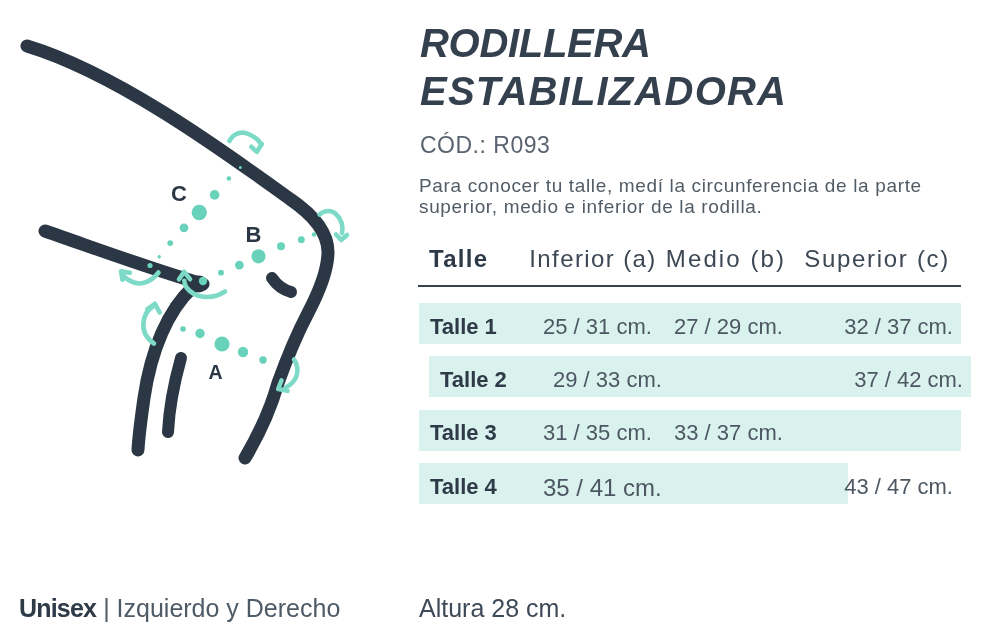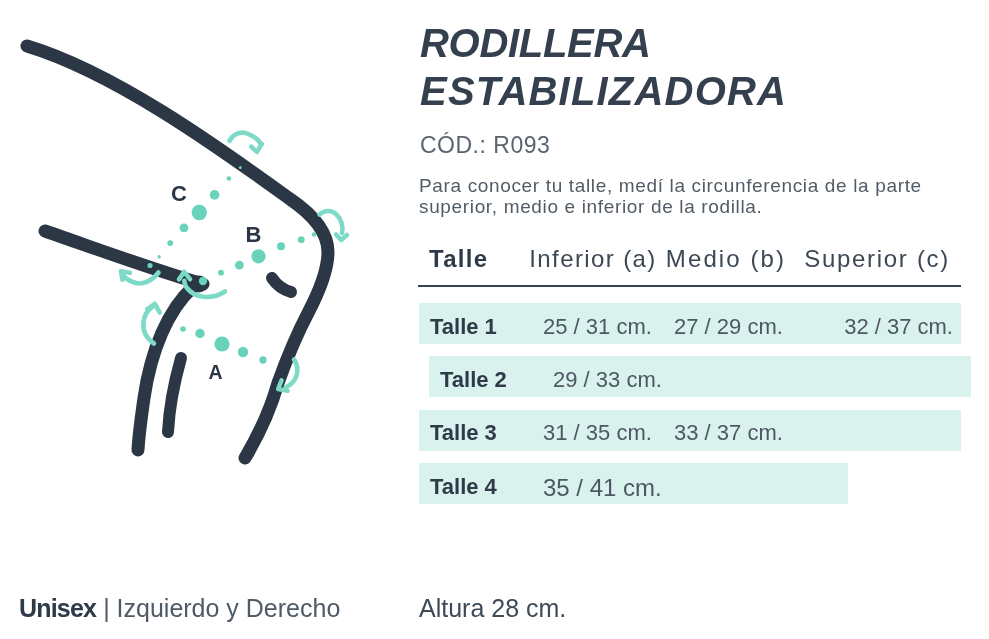--- a/index.html
+++ b/index.html
@@ -108,28 +108,30 @@
 <div class="abs" style="left:419px;top:303px;width:542px;height:41px;background:#daf2ed;">
   <span class="abs" style="left:11px;top:10.5px;font-size:22px;font-weight:bold;color:#2e3a48;">Talle 1</span>
   <span class="abs" style="left:124px;top:10.5px;width:104px;text-align:center;font-size:22px;white-space:nowrap;color:#4d5763;">25 / 31 cm.</span>
   <span class="abs" style="left:255px;top:10.5px;width:106px;text-align:center;font-size:22px;white-space:nowrap;color:#4d5763;">27 / 29 cm.</span>
   <span class="abs" style="left:421px;top:10.5px;width:113px;text-align:right;font-size:22px;white-space:nowrap;color:#4d5763;">32 / 37 cm.</span>
 </div>
 
 <div class="abs" style="left:419px;top:356.4px;width:542px;height:41px;background:#daf2ed;margin-left:10px;">
   <span class="abs" style="left:11px;top:10.5px;font-size:22px;font-weight:bold;color:#2e3a48;">Talle 2</span>
   <span class="abs" style="left:124px;top:10.5px;width:104px;text-align:center;font-size:22px;white-space:nowrap;color:#4d5763;">29 / 33 cm.</span>
+  <span class="abs" style="left:421px;top:10.5px;width:113px;text-align:right;font-size:22px;white-space:nowrap;color:#4d5763;">37 / 42 cm.</span>
 </div>
 
 <div class="abs" style="left:419px;top:409.6px;width:542px;height:41px;background:#daf2ed;">
   <span class="abs" style="left:11px;top:10.5px;font-size:22px;font-weight:bold;color:#2e3a48;">Talle 3</span>
   <span class="abs" style="left:124px;top:10.5px;width:104px;text-align:center;font-size:22px;white-space:nowrap;color:#4d5763;">31 / 35 cm.</span>
   <span class="abs" style="left:255px;top:10.5px;width:106px;text-align:center;font-size:22px;white-space:nowrap;color:#4d5763;">33 / 37 cm.</span>
 </div>
 
 <div class="abs" style="left:419px;top:463px;width:429px;height:41px;background:#daf2ed;">
   <span class="abs" style="left:11px;top:10.5px;font-size:22px;font-weight:bold;color:#2e3a48;">Talle 4</span>
   <span class="abs" style="left:124px;top:10.5px;width:104px;text-align:center;font-size:24px;white-space:nowrap;color:#4d5763;">35 / 41 cm.</span>
+  <span class="abs" style="left:421px;top:10.5px;width:113px;text-align:right;font-size:22px;white-space:nowrap;color:#4d5763;">43 / 47 cm.</span>
 </div>
 
 <div class="abs" style="left:19px;top:594px;font-size:25px;color:#4e5a66;"><b style="color:#2e3a48;letter-spacing:-0.8px;">Unisex</b> | Izquierdo y Derecho</div>
 
 <div class="abs" style="left:419px;top:594px;font-size:25px;color:#3e4a57;">Altura 28 cm.</div>
 
 </body></html>

